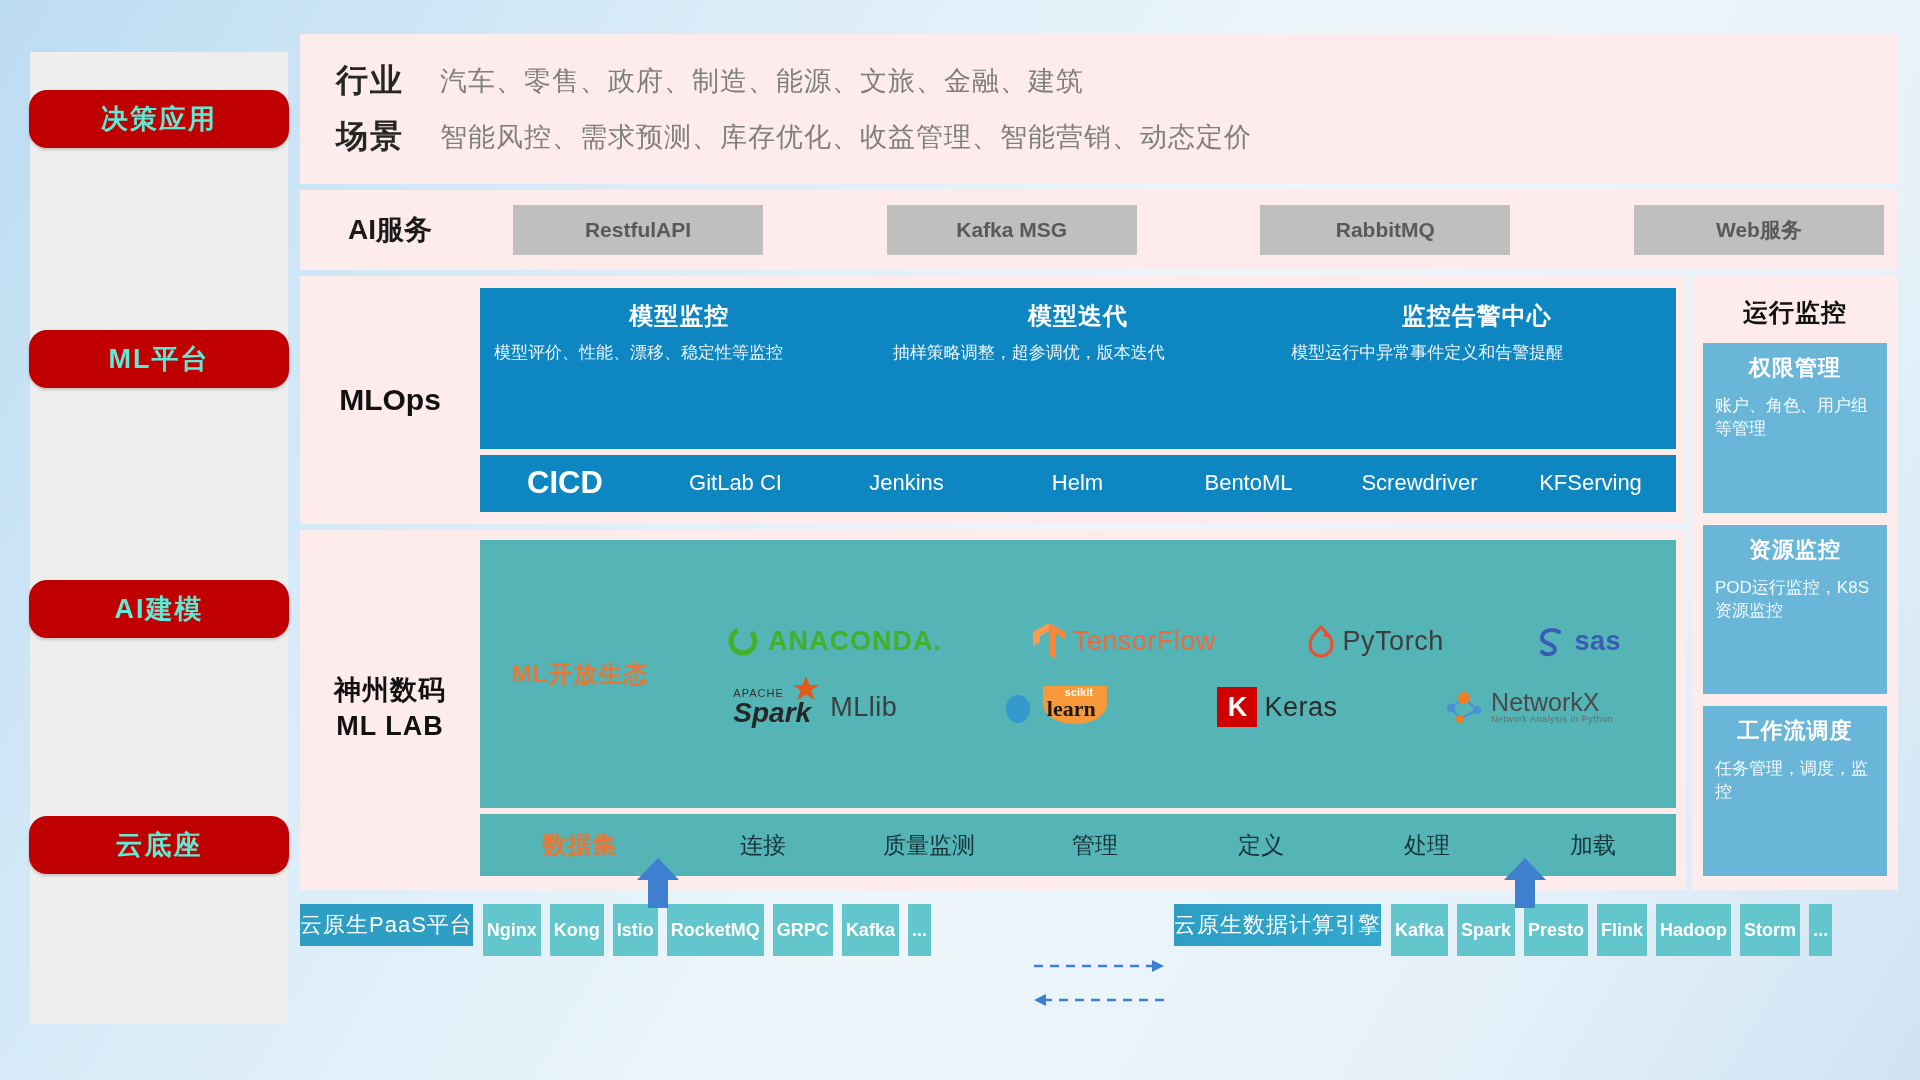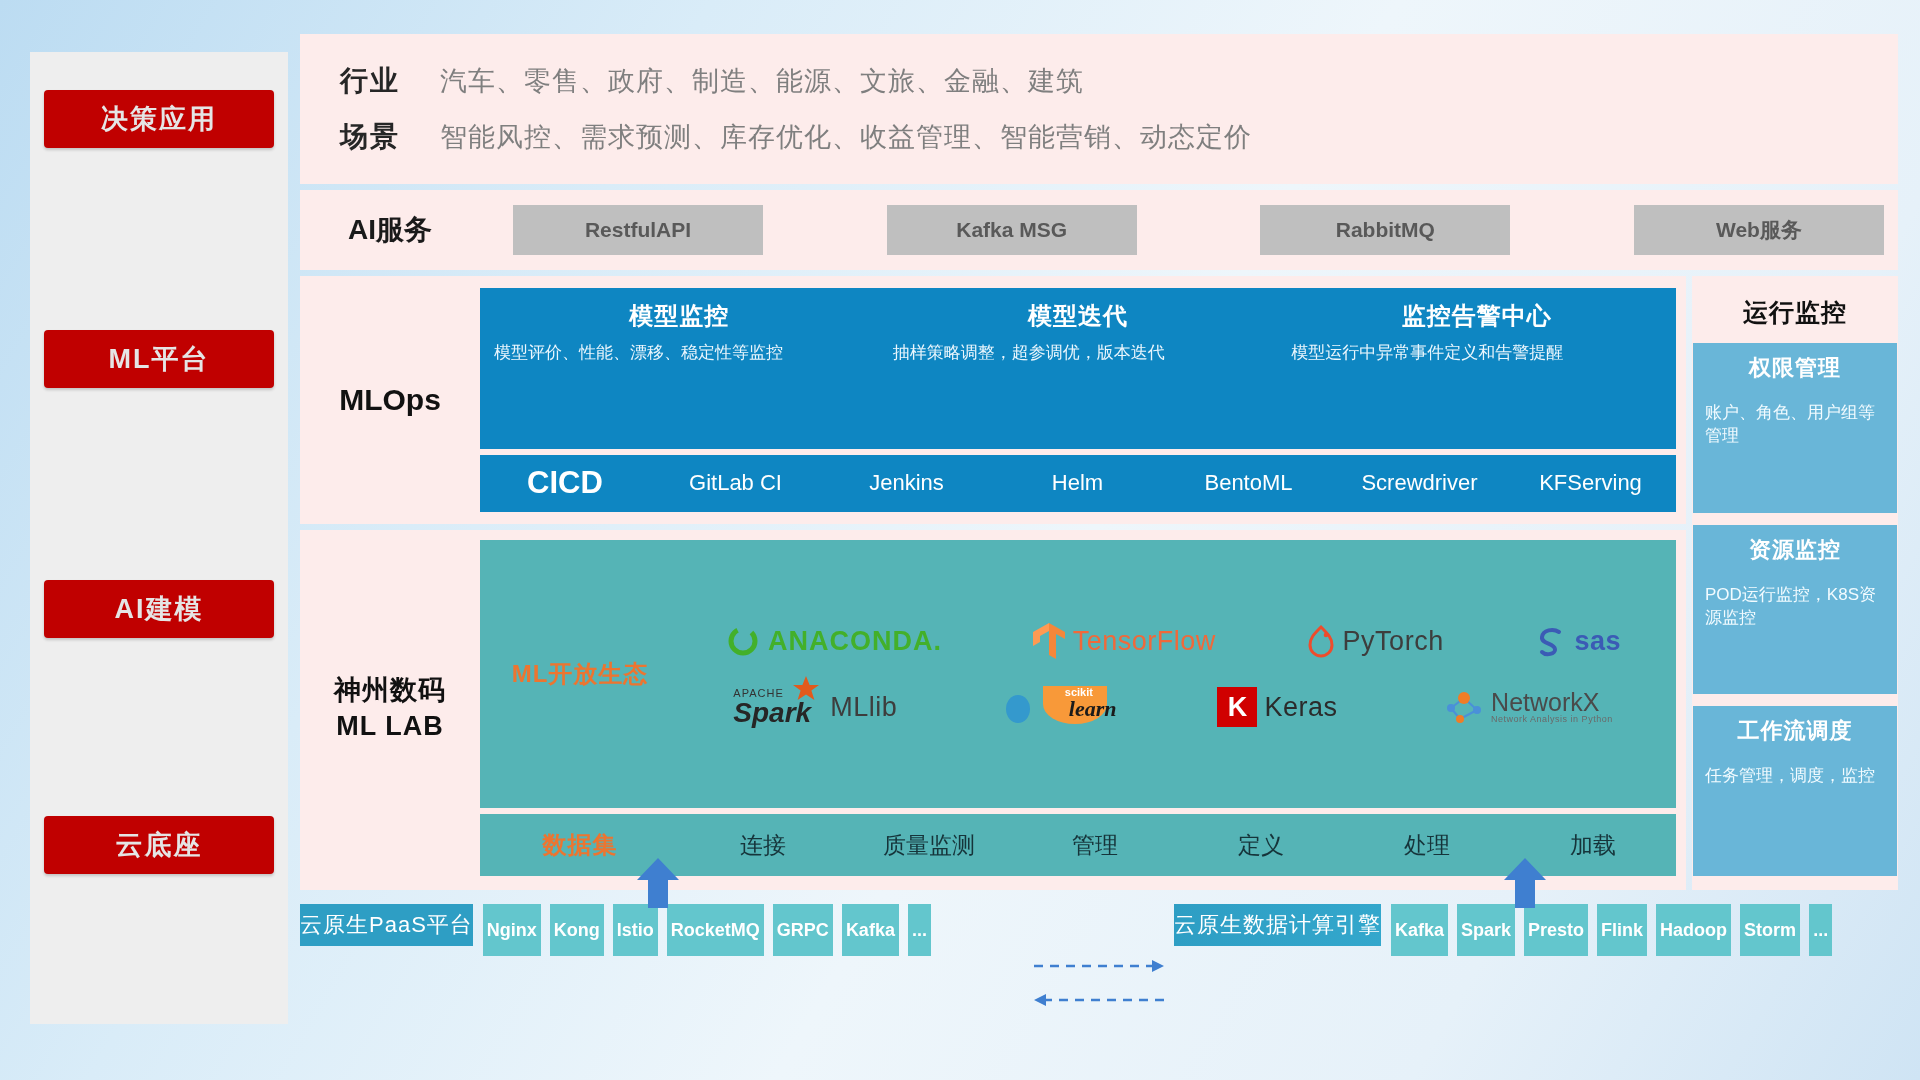--- a/index.html
+++ b/index.html
@@ -21,23 +21,23 @@
 
   
   .left-rail {
     width: 258px; flex: 0 0 258px;
     background: #eeeeee;
     display: flex; flex-direction: column; align-items: center;
     padding: 38px 0 34px 0;
     margin-top: 18px; margin-bottom: 30px;
   }
   .rail-badge {
-    width: 230px; height: 58px;
-    background: #c00000; color: #e5e5e5;
-    border-radius: 4px;
+    width: 260px; height: 58px;
+    background: #c00000; color: #5eead4;
+    border-radius: 18px;
     display: flex; align-items: center; justify-content: center;
     font-size: 27px; font-weight: bold; letter-spacing: 2px;
     box-shadow: 0 2px 3px rgba(0,0,0,.18);
   }
   .rail-sp1 { height: 64px; }
   .rail-sp2 { height: 118px; }
   .rail-sp3 { height: 192px; }
   .rail-sp4 { height: 178px; }
 
   
@@ -47,21 +47,21 @@
   .band { width: 100%; }
 
   
   .band-industry {
     display: flex; flex-direction: column; justify-content: center;
     padding: 18px 0 18px 0; height: 150px;
   }
   .ind-row { display: flex; align-items: center; height: 56px; }
   .ind-label {
     width: 140px; flex: 0 0 140px; text-align: center;
-    font-size: 28px; font-weight: bold; color: #262626; letter-spacing: 2px;
+    font-size: 32px; font-weight: bold; color: #262626; letter-spacing: 2px;
   }
   .ind-text { font-size: 27px; color: #7f7f7f; letter-spacing: 1px; }
 
   
   .band-aisvc { display: flex; align-items: center; height: 80px; }
   .aisvc-label {
     width: 180px; flex: 0 0 180px; text-align: center;
     font-size: 28px; font-weight: bold; color: #1a1a1a;
   }
   .aisvc-items { flex: 1; display: flex; gap: 0; justify-content: space-between;
@@ -138,22 +138,22 @@
   .ds-item { flex: 1; text-align: center; font-size: 23px; color: #16343a; }
 
   
   .mon-rail {
     width: 206px; flex: 0 0 206px; background: #fdeceb;
     display: flex; flex-direction: column; align-items: center;
     padding: 14px 10px 14px 10px; gap: 12px;
   }
   .mon-head { font-size: 25px; font-weight: bold; color: #111; margin: 6px 0 2px 0; letter-spacing: 1px; }
   .mon-card {
-    width: 204px; background: #69b6d8; color: #fff;
-    padding: 10px 12px 14px 12px; display: flex; flex-direction: column; gap: 19px; flex: 1;
+    width: 184px; background: #69b6d8; color: #fff;
+    padding: 10px 12px 14px 12px; display: flex; flex-direction: column; gap: 12px; flex: 1;
   }
   .mon-card-title { font-size: 22px; font-weight: bold; text-align: center; letter-spacing: 1px; }
   .mon-card-desc { font-size: 17px; line-height: 1.35; color: #f2fbff; }
 
   
   .bottom { display: flex; gap: 0; height: 150px; margin-top: 8px; position: relative; }
   .cloud-col { flex: 1; display: flex; flex-direction: row; gap: 10px; position: relative; }
   .cloud-bar {
     height: 42px; background: #2e9ec4; color: #fff;
     display: flex; align-items: center; justify-content: center;
@@ -309,21 +309,21 @@
 
                   <div class="logo">
                     <svg width="44" height="40" viewBox="0 0 44 40">
                       <ellipse cx="14" cy="22" rx="12" ry="14" fill="#3499cd"></ellipse>
                     </svg>
                     <div style="position:relative;margin-left:-16px;">
                       <svg width="72" height="42" viewBox="0 0 72 42">
                         <path d="M4 2 h64 v18 a32 20 0 0 1 -64 0 z" fill="#f89939"></path>
                       </svg>
                       <span style="position:absolute;left:26px;top:2px;font-size:11px;color:#fff;font-weight:bold;">scikit</span>
-                      <span style="position:absolute;left:8px;top:12px;font-size:22px;font-style:italic;font-weight:bold;color:#1a1a1a;font-family:'Liberation Serif',serif;margin-left:22px;">learn</span>
+                      <span style="position:absolute;left:8px;top:12px;font-size:22px;font-weight:bold;color:#1a1a1a;font-family:'Liberation Serif',serif;">learn</span>
                     </div>
                   </div>
 
                   <div class="logo">
                     <div style="width:40px;height:40px;background:#d00000;color:#fff;display:flex;align-items:center;justify-content:center;font-size:27px;font-weight:bold;">K</div>
                     <span class="logo-text" style="color:#2b2b2b;">Keras</span>
                   </div>
 
                   <div class="logo">
                     <svg width="40" height="38" viewBox="0 0 40 38">

